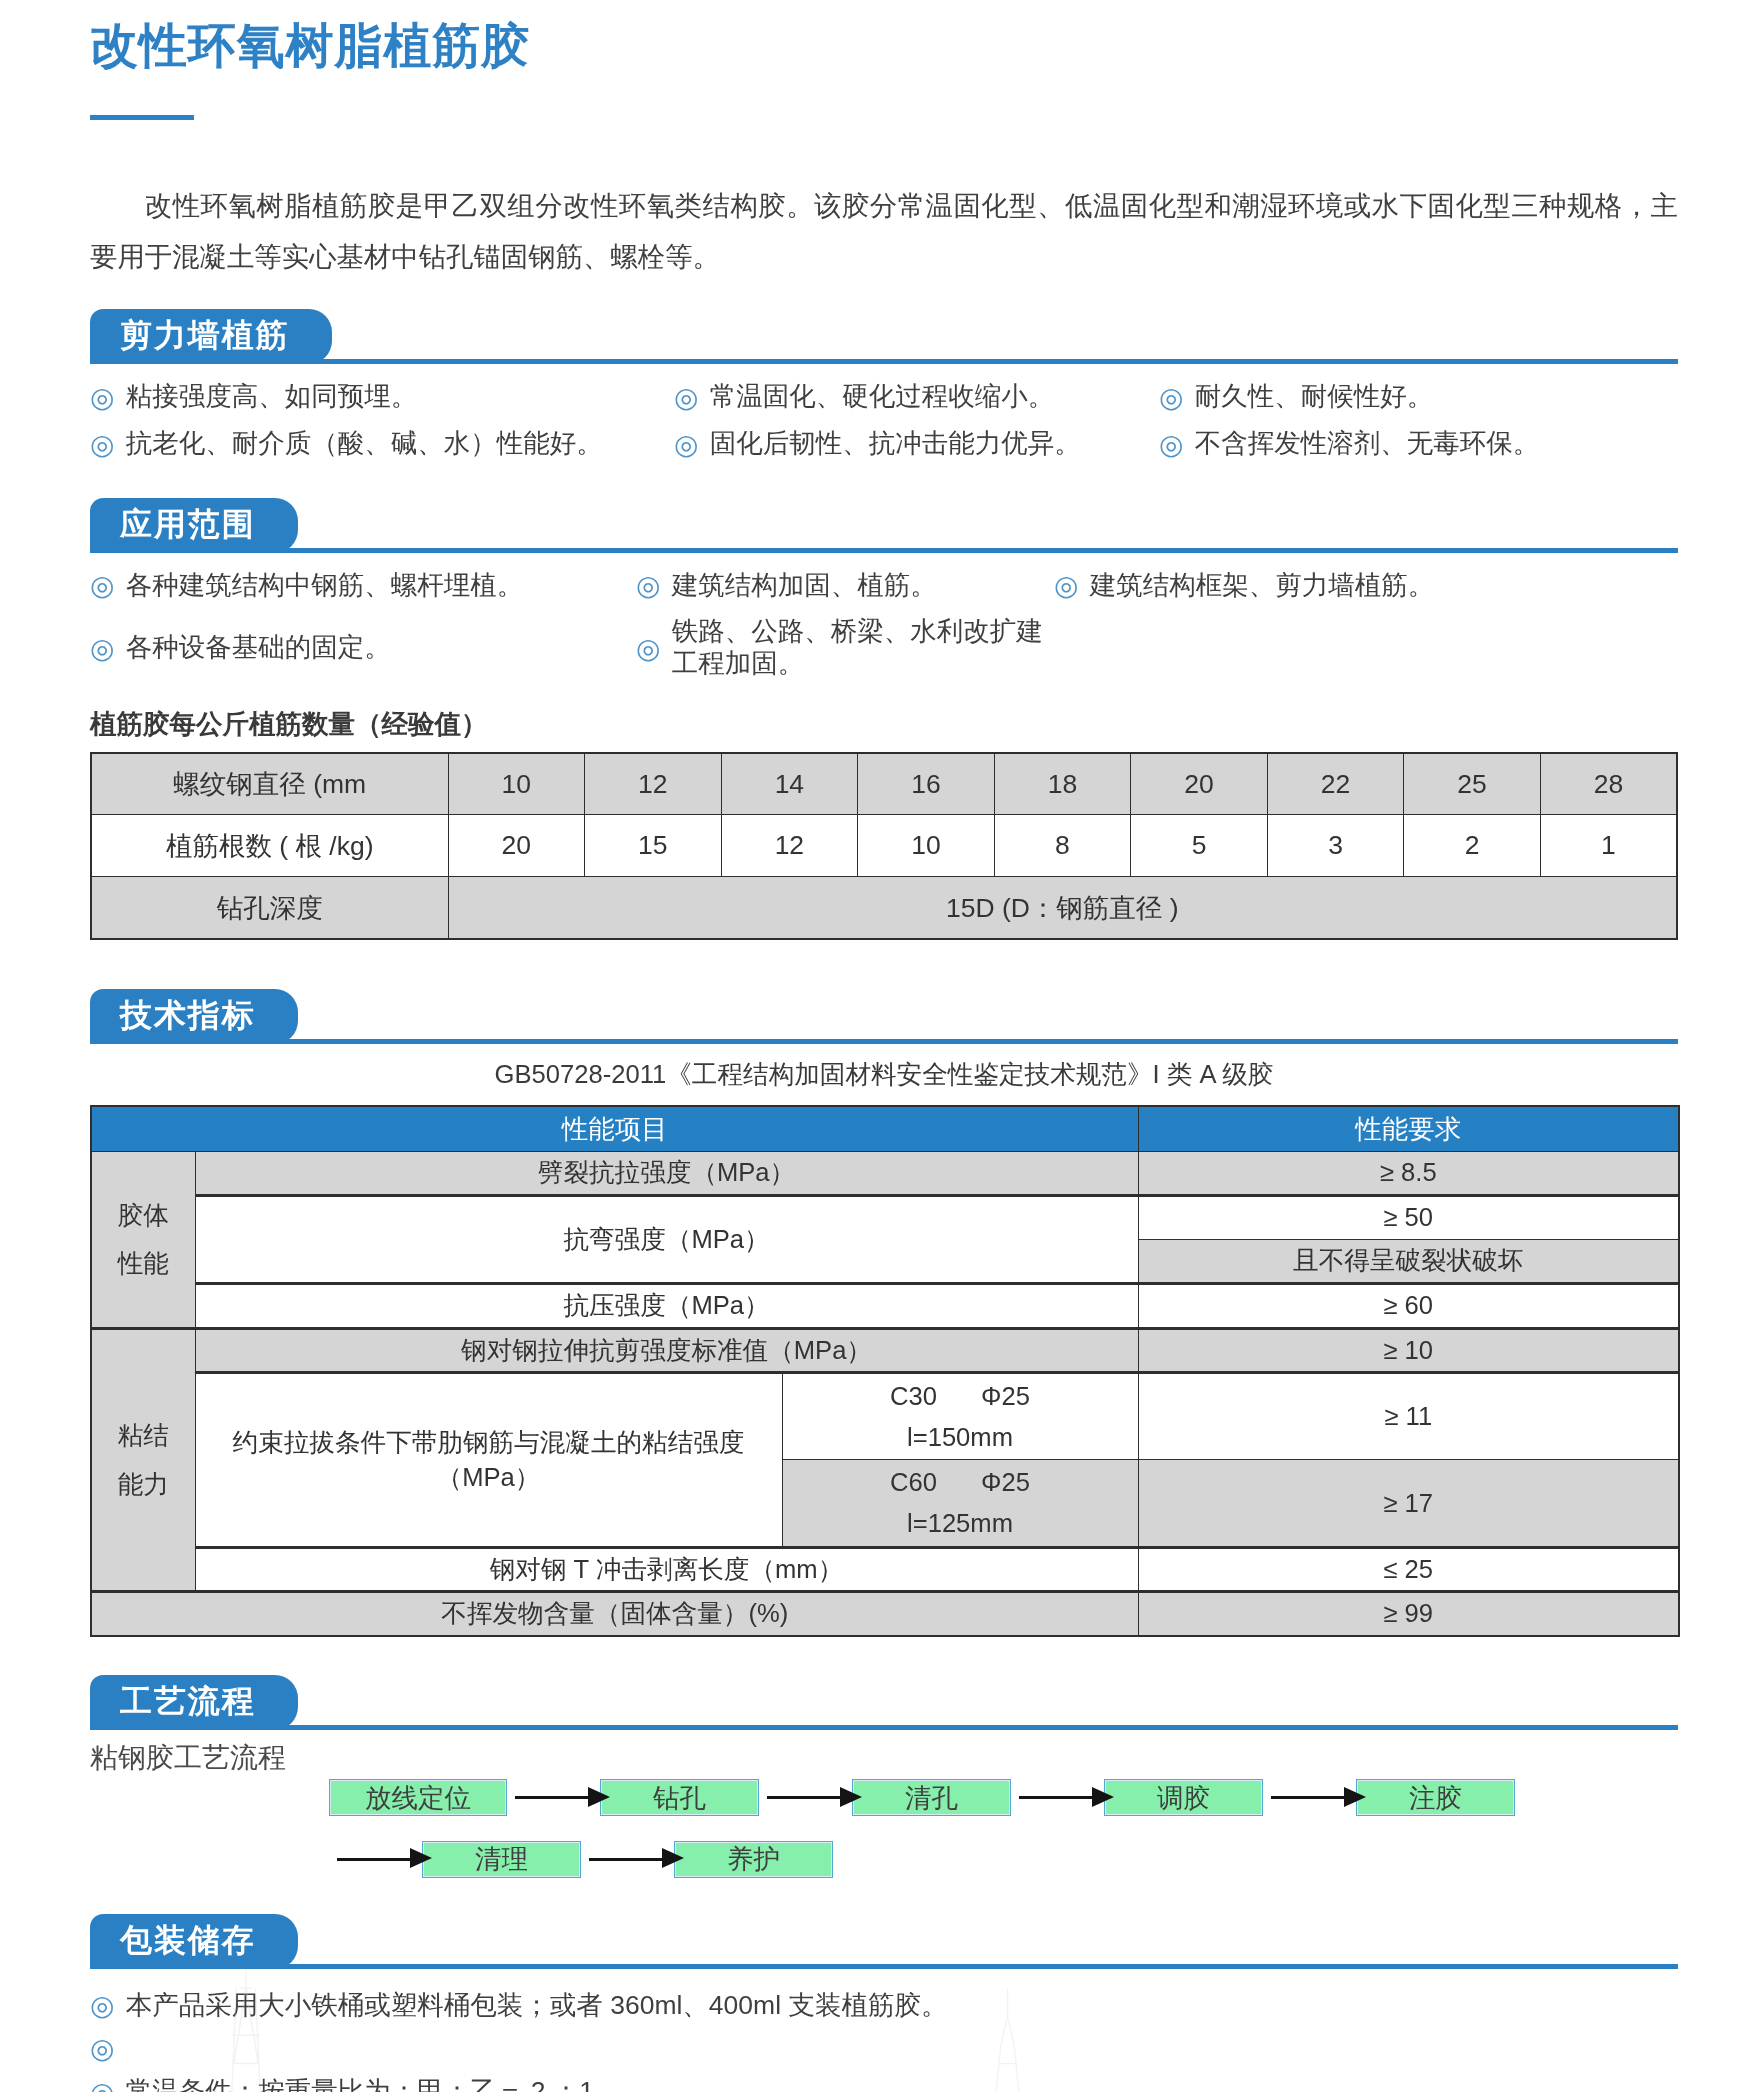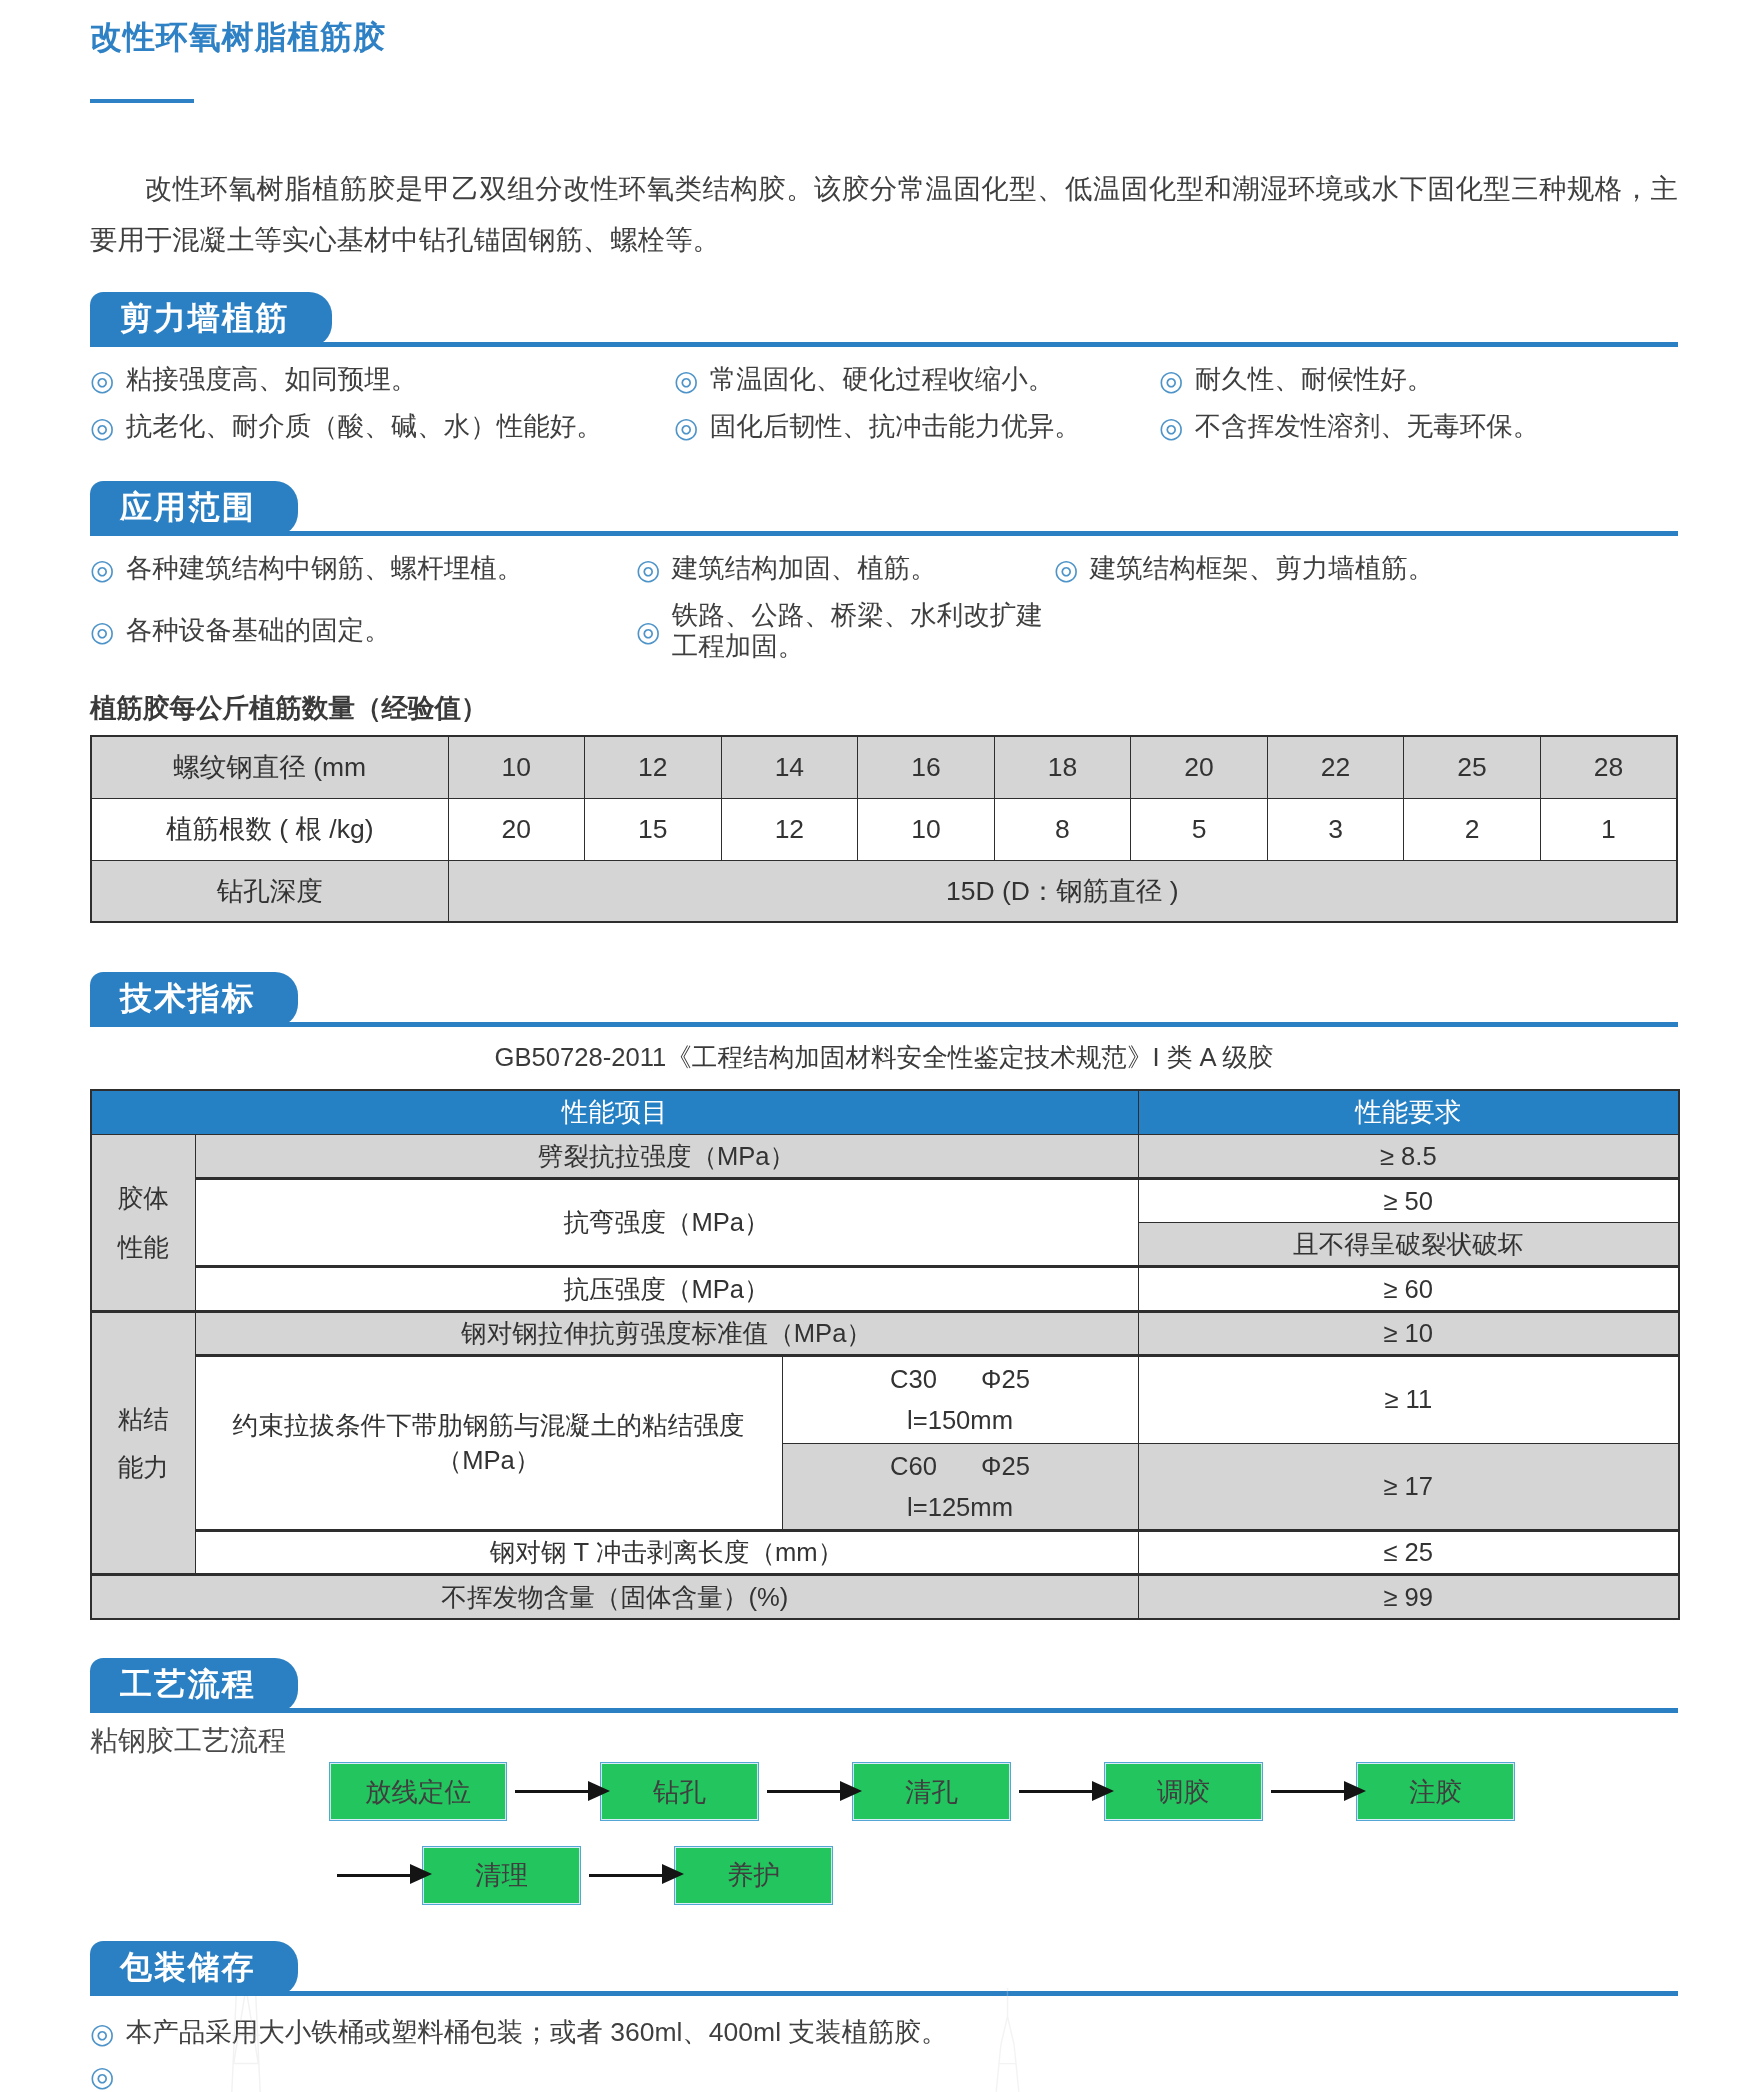--- a/index.html
+++ b/index.html
@@ -5,21 +5,21 @@
   * { margin:0; padding:0; box-sizing:border-box; }
   html,body { background:#ffffff; }
   body {
     width:1759px; height:2092px; position:relative; overflow:hidden;
     font-family:"Liberation Sans","DejaVu Sans",sans-serif;
     color:#3d3d3d;
   }
   .page { position:relative; width:1759px; height:2092px; padding:21px 81px 0 90px; }
 
   
-  .doc-title { color:#2e81c4; font-size:32px; font-weight:bold; line-height:1.05; letter-spacing:0.9px; }
+  .doc-title { color:#2e81c4; font-size:48px; font-weight:bold; line-height:1.05; letter-spacing:0.9px; }
   .title-dash { width:104px; height:4.7px; background:#2e81c4; margin-top:44px; }
   .intro { margin-top:61px; font-size:27.4px; line-height:1.85; color:#404040; text-indent:2em; text-align:justify; }
 
   
   .section-head { position:relative; height:55px; margin-top:26.5px; }
   .section-head .rule { position:absolute; left:0; right:0; bottom:0; height:4.7px; background:#2b80c4; }
   .banner {
     position:relative; z-index:1; display:inline-block; height:55px; line-height:53px;
     background:#2b80c4; color:#fff; font-size:32px; font-weight:bold; letter-spacing:1.9px;
     padding:0 42px 0 30px; border-radius:13.2px 23px 23px 0;
@@ -51,21 +51,21 @@
   tr.rh46 { height:44px; } tr.rh48 { height:45px; } tr.rh86 { height:81px; }
   .sub-line1 { display:flex; justify-content:center; gap:44px; line-height:1.6; }
   .sub-line2 { line-height:1.6; }
 
   
   .flow-subtitle { margin-top:9.5px; font-size:28px; color:#4a4a4a; }
   .flow-row { display:flex; align-items:center; margin-left:239px; }
   .flow-row.r1 { margin-top:1.9px; }
   .flow-row.r2 { margin-top:24.6px; }
   .fbox {
-    height:59px; border:1.9px solid #54a7d4; background:#22c55e; color:#3f3f3f;
+    height:37px; border:1.9px solid #54a7d4; background:#86efac; color:#3f3f3f;
     display:flex; align-items:center; justify-content:center; font-size:26.5px;
     box-shadow:0 0 0 0.9px #d9ecf7 inset;
   }
   .fbox.wide { width:178px; } .fbox.norm { width:159px; }
   .farrow { position:relative; width:74px; height:2.8px; background:#141414; margin:0 11.4px 0 7.6px; flex:none; }
   .farrow::after {
     content:""; position:absolute; right:-21px; top:-9.5px;
     border-left:22px solid #141414; border-top:10.4px solid transparent; border-bottom:10.4px solid transparent;
   }
 

